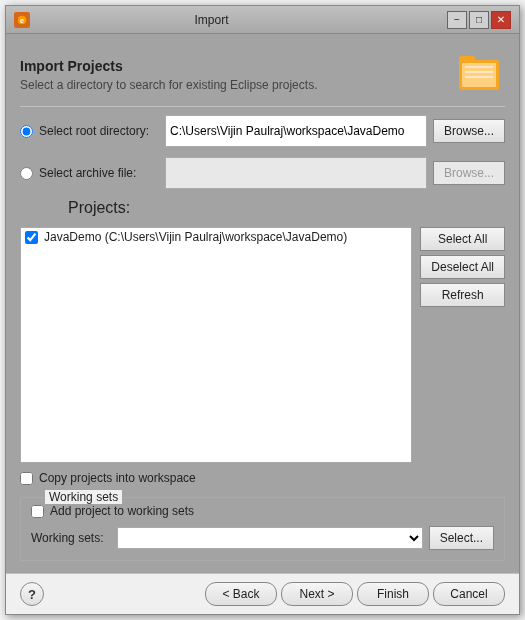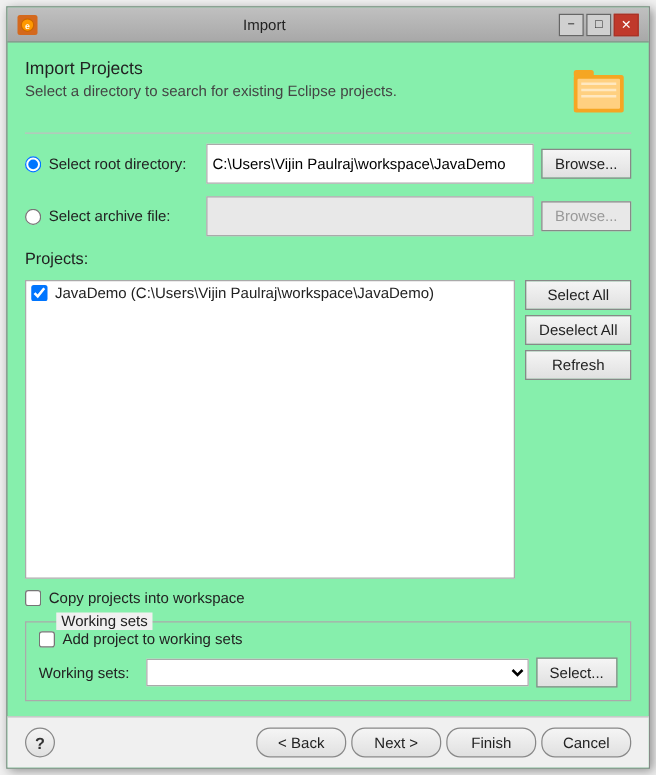--- a/index.html
+++ b/index.html
@@ -10,21 +10,21 @@
       display: flex;
       justify-content: center;
       align-items: center;
       width: 525px;
       height: 620px;
       overflow: hidden;
     }
     .window {
       width: 515px;
       height: 610px;
-      background: #86efac;
+      background: #a3a3a3;
       border: 1px solid #888;
       box-shadow: 2px 2px 8px rgba(0,0,0,0.4);
       display: flex;
       flex-direction: column;
     }
     .title-bar {
       background: linear-gradient(to bottom, #c0c0c0, #a8a8a8);
       height: 28px;
       display: flex;
       align-items: center;
@@ -82,23 +82,24 @@
       gap: 8px;
     }
     .header-section {
       display: flex;
       align-items: flex-start;
       justify-content: space-between;
       margin-bottom: 4px;
     }
     .header-text h2 {
       font-size: 14px;
-      font-weight: normal;
+      font-weight: bold;
       color: #222;
       margin-bottom: 4px;
+      margin-top: 12px;
     }
     .header-text p {
       font-size: 12px;
       color: #444;
     }
     .header-icon {
       width: 48px;
       height: 48px;
       position: relative;
     }
@@ -137,23 +138,24 @@
       font-size: 12px;
       color: #222;
       white-space: nowrap;
     }
     .btn:disabled {
       color: #999;
       background: #e8e8e8;
       cursor: default;
     }
     .projects-label {
-      font-size: 13px;
+      font-size: 16px;
       color: #222;
       margin-bottom: 2px;
+      margin-left: 48px;
     }
     .projects-area {
       display: flex;
       gap: 8px;
       flex: 1;
     }
     .projects-list {
       flex: 1;
       border: 1px solid #aaa;
       background: white;

